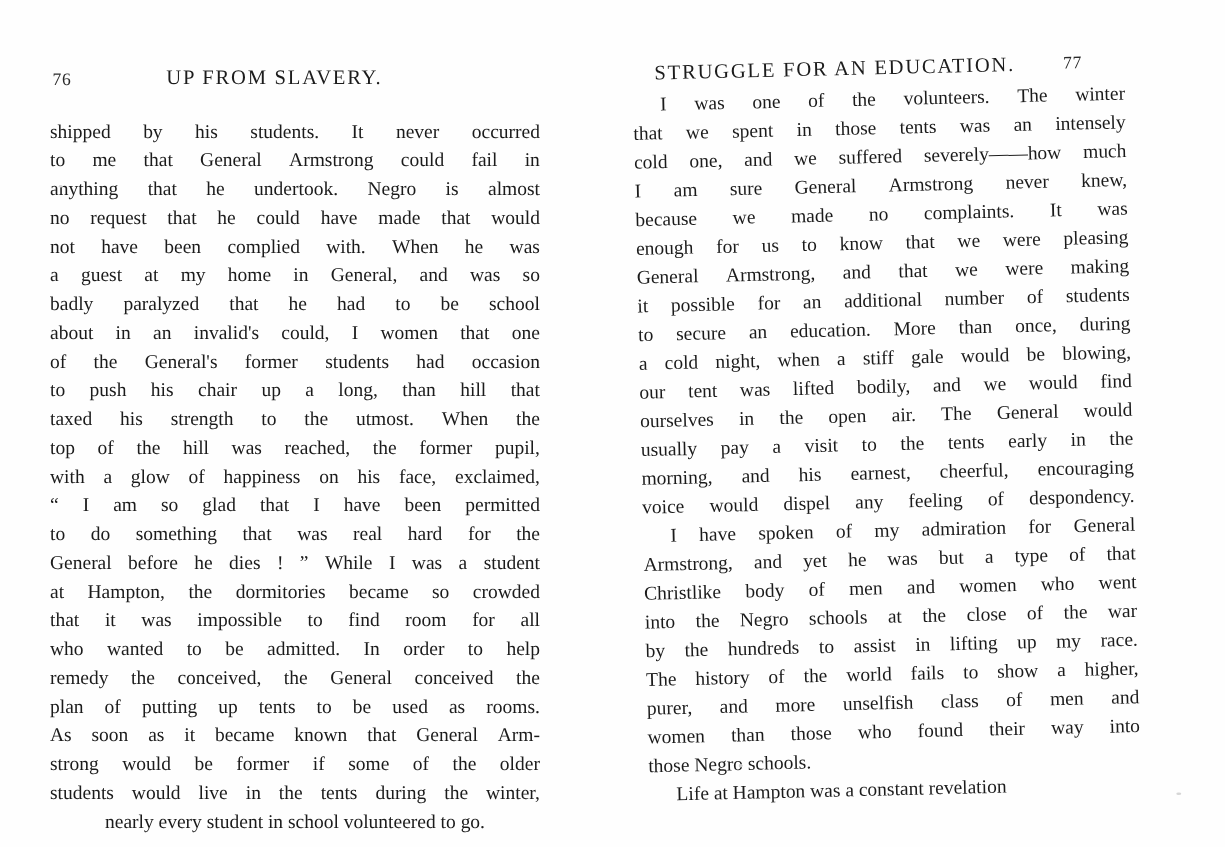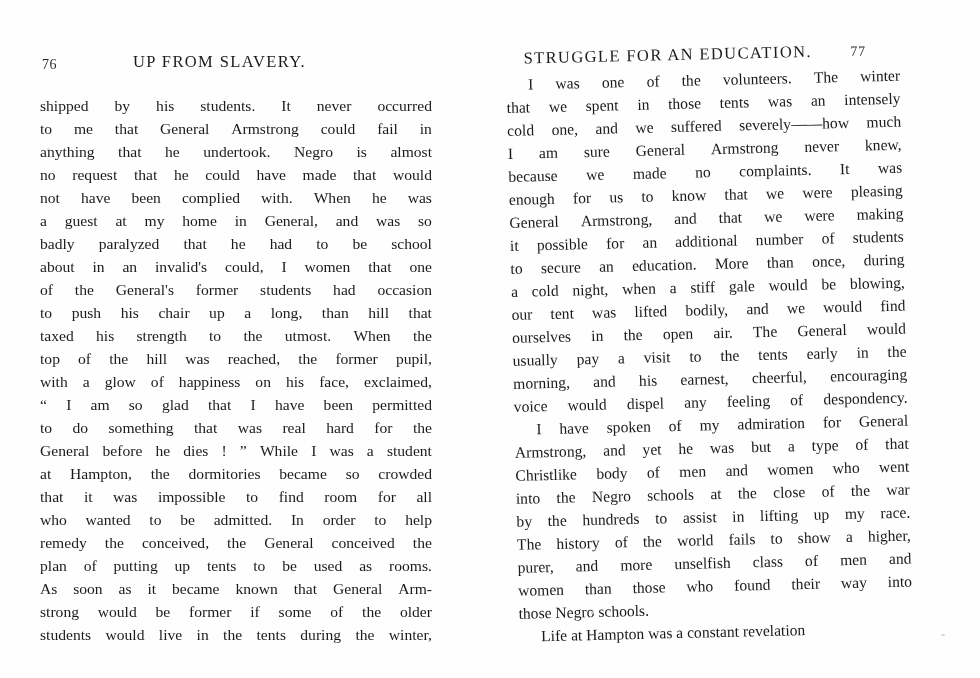--- a/index.html
+++ b/index.html
@@ -376,20 +376,21 @@
           <span>students</span>
           <span>would</span>
           <span>live</span>
           <span>in</span>
           <span>the</span>
           <span>tents</span>
           <span>during</span>
           <span>the</span>
           <span>winter,</span>
         </div>
+        <div class="ln last">nearly every student in school volunteered to go.</div>
       </div>
   </div>
 
   <div class="leaf leaf-right">
     <div class="right-inner">
 
       <div class="runhead right-head-title">STRUGGLE FOR AN EDUCATION.</div>
 
       <div class="folio right-folio">77</div>
 

